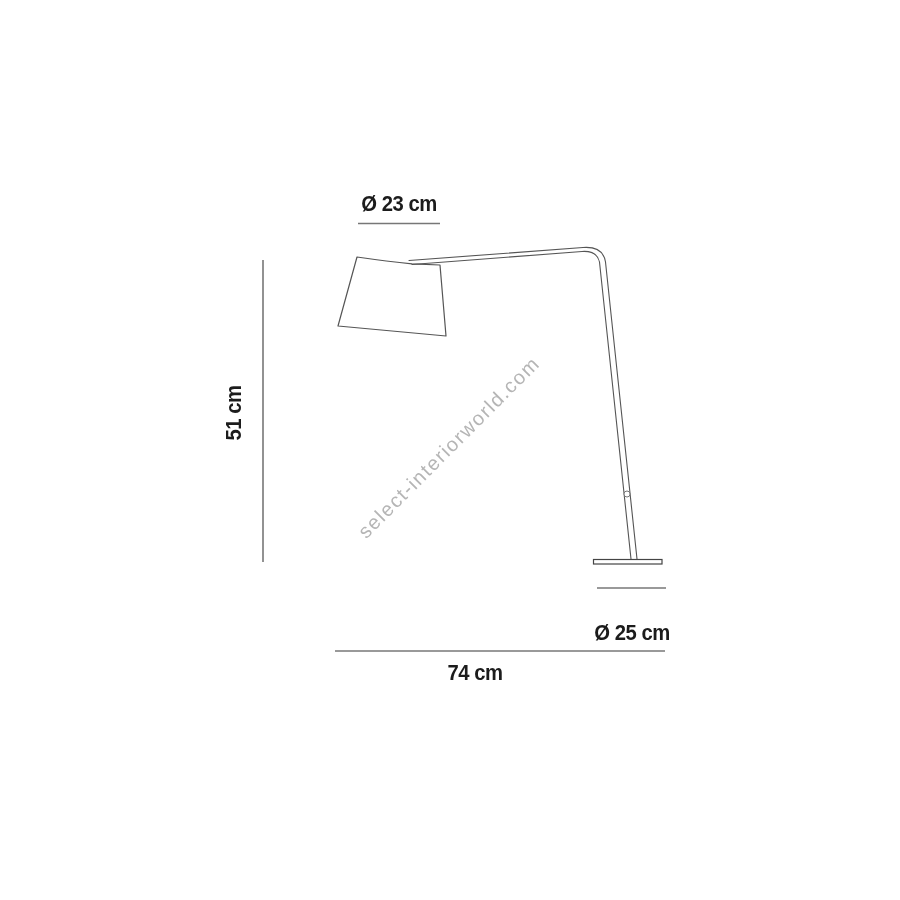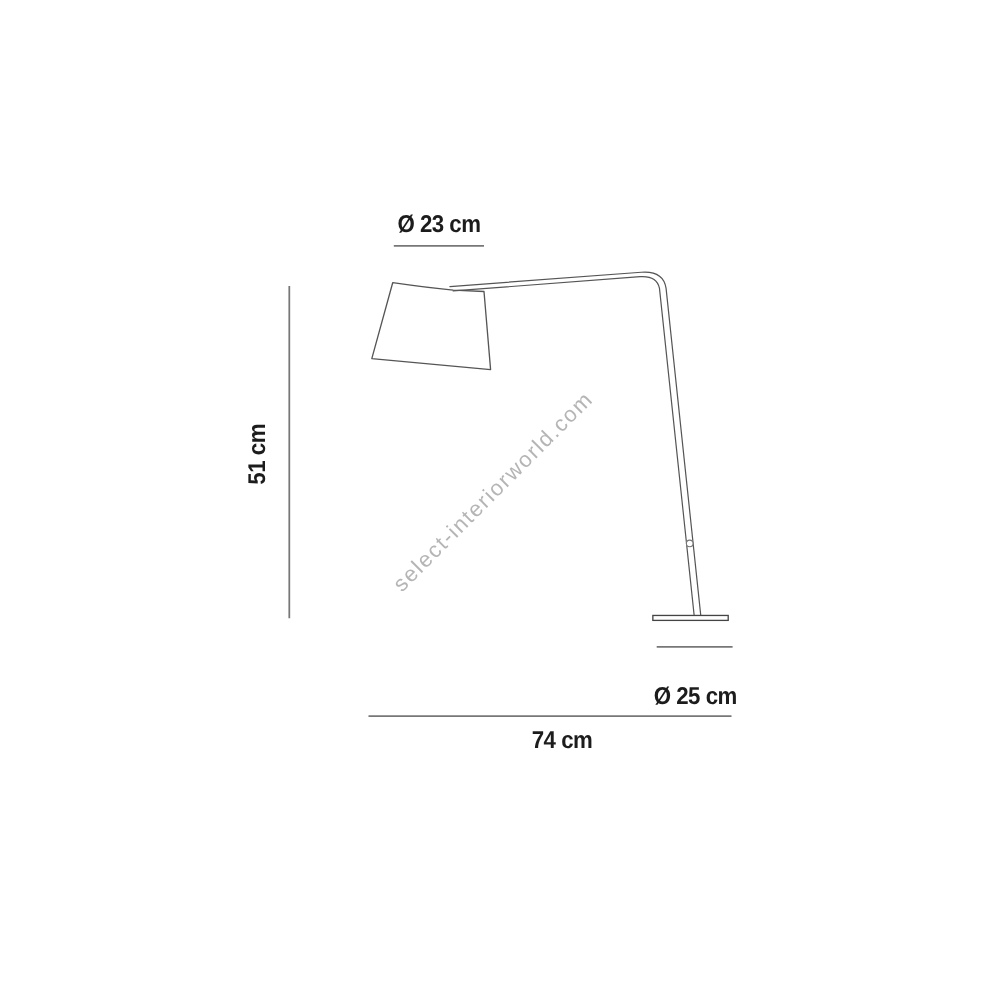--- a/index.html
+++ b/index.html
@@ -46,21 +46,21 @@
     transform: rotate(-90deg);
     transform-origin: center center;
   }
   #dim-label-base {
     left: 573px;
     top: 604px;
     width: 118px;
     margin-top: 16px;
   }
   #dim-label-width {
-    left: 452px;
+    left: 416px;
     top: 660px;
     width: 118px;
   }
   #watermark {
     position: absolute;
     left: 249px;
     top: 436px;
     width: 400px;
     text-align: center;
     color: #b5b5b5;

